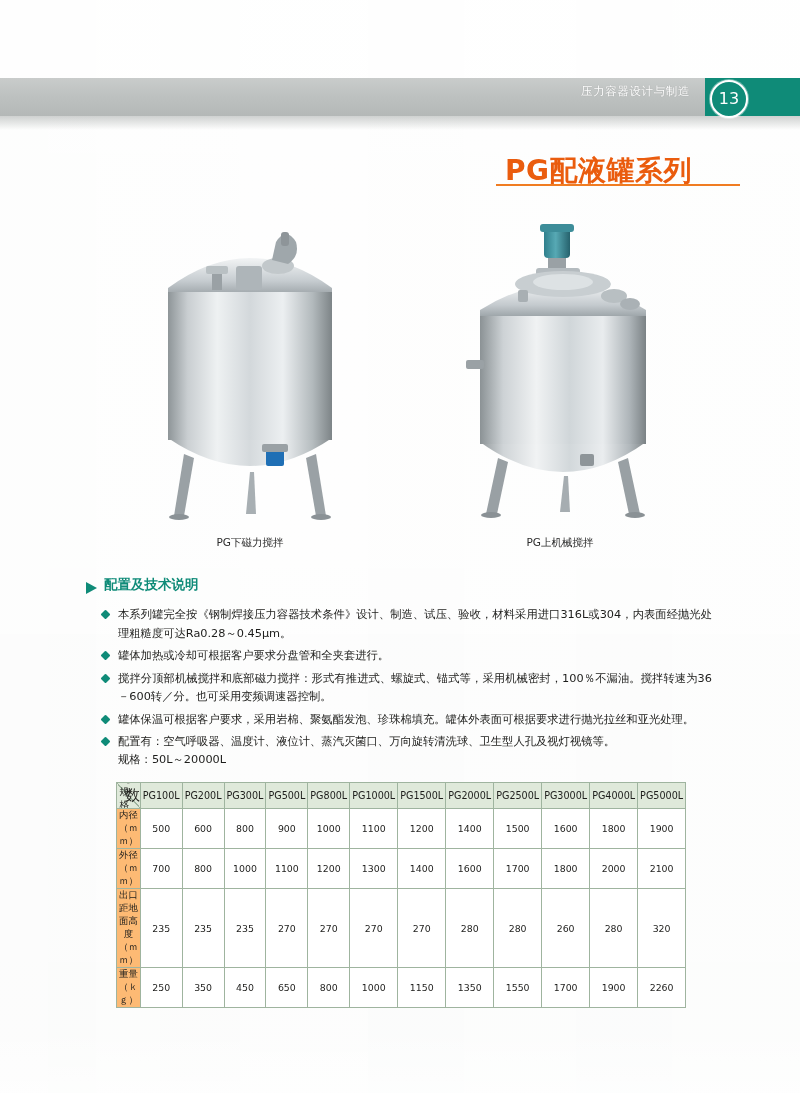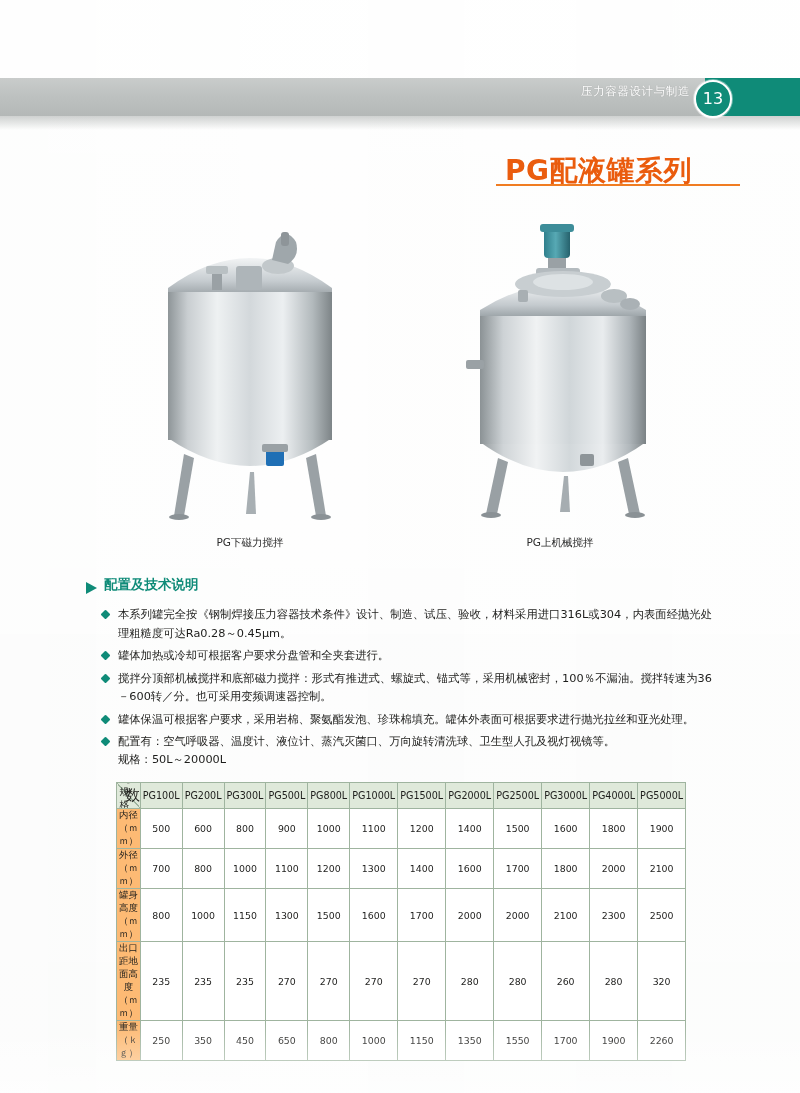--- a/index.html
+++ b/index.html
@@ -29,21 +29,21 @@
   .header-teal{
     position:absolute;right:0;top:78px;width:95px;height:38px;
     background:#0f8b78;
   }
   .header-title{
     position:absolute;right:110px;top:84px;
     font-size:11.5px;color:#ffffff;letter-spacing:.6px;
     text-shadow:0 0 1px rgba(0,0,0,.25);
   }
   .page-circle{
-    position:absolute;right:68px;top:80px;width:34px;height:34px;border-radius:50%;
+    position:absolute;right:52px;top:80px;width:34px;height:34px;border-radius:50%;
     background:#0f8b78;border:2px solid #ffffff;
     color:#ffffff;font-size:16px;line-height:34px;text-align:center;
     box-shadow:0 0 0 1px rgba(255,255,255,.4);
   }
   .header-shadow{
     position:absolute;left:0;top:116px;width:800px;height:14px;
     background:linear-gradient(180deg,rgba(150,155,153,.45),rgba(150,155,153,0));
   }
 
   
@@ -301,35 +301,20 @@
       <td>1200</td>
       <td>1300</td>
       <td>1400</td>
       <td>1600</td>
       <td>1700</td>
       <td>1800</td>
       <td>2000</td>
       <td>2100</td>
     </tr>
     <tr>
-      <td>罐身高度（ｍｍ）</td>
-      <td>800</td>
-      <td>1000</td>
-      <td>1150</td>
-      <td>1300</td>
-      <td>1500</td>
-      <td>1600</td>
-      <td>1700</td>
-      <td>2000</td>
-      <td>2000</td>
-      <td>2100</td>
-      <td>2300</td>
-      <td>2500</td>
-    </tr>
-    <tr>
       <td>出口距地面高度（ｍｍ）</td>
       <td>235</td>
       <td>235</td>
       <td>235</td>
       <td>270</td>
       <td>270</td>
       <td>270</td>
       <td>270</td>
       <td>280</td>
       <td>280</td>

